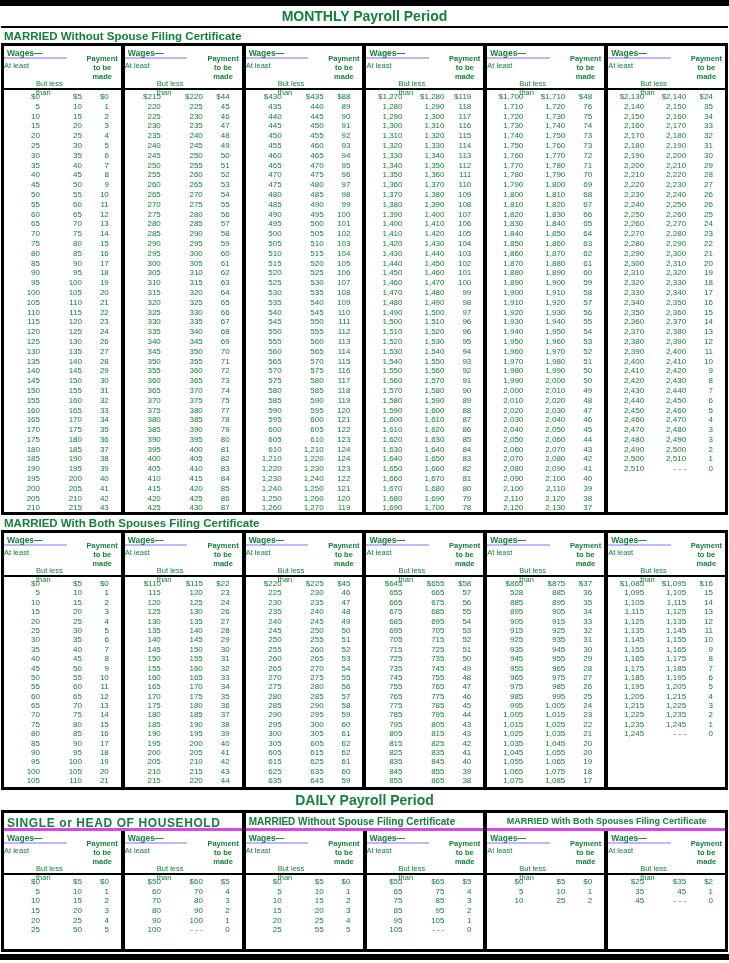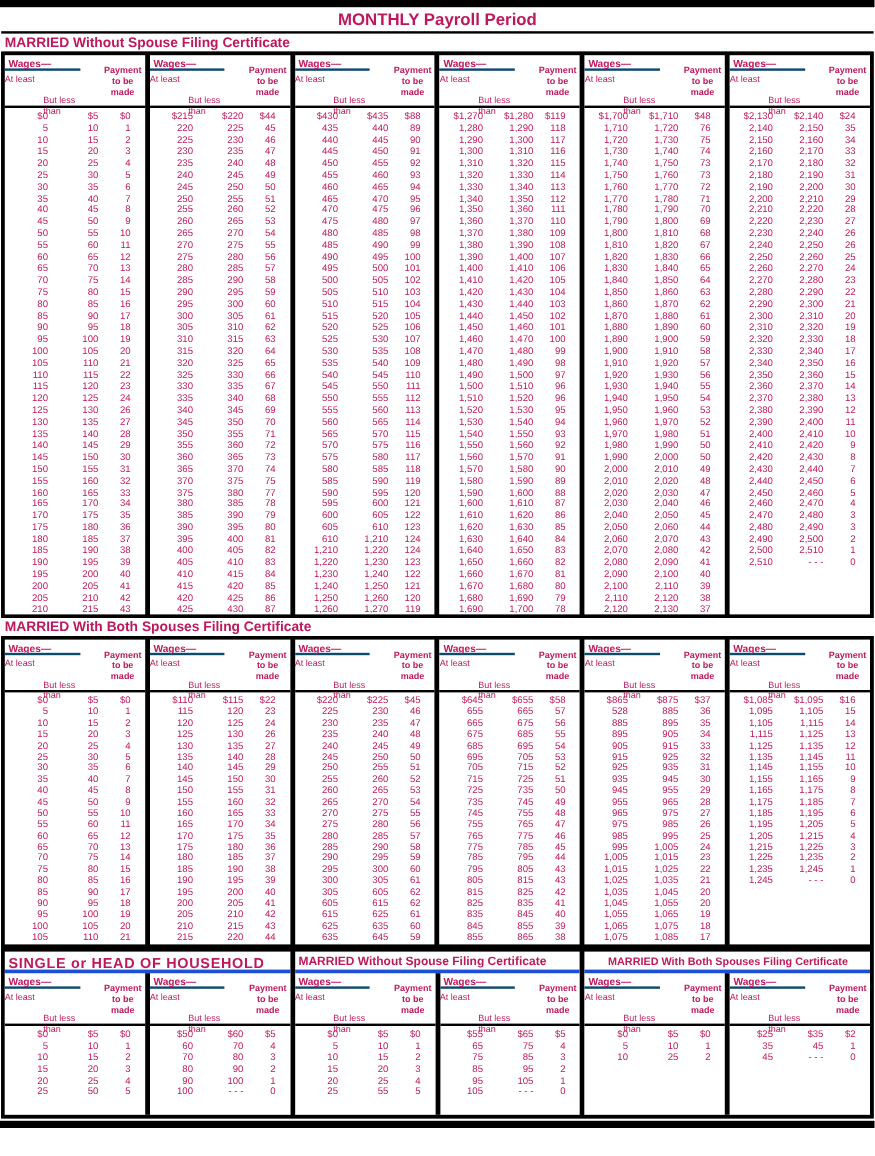--- a/index.html
+++ b/index.html
@@ -1,47 +1,47 @@
 <!DOCTYPE html>
 <html><head>
 <meta charset="utf-8">
 <style>
   html,body{margin:0;padding:0;background:#fff;}
-  .page{width:729px;height:963px;background:#fff;color:#be185d;
+  .page{width:729px;height:963px;background:#fff;color:#15803d;
         font-family:"Liberation Sans","DejaVu Sans",sans-serif;
         box-sizing:border-box;overflow:hidden;position:relative;}
   .topbar{height:6px;background:#000;}
   .botbar{height:6px;background:#000;margin-top:2px;}
   .period-title{font-size:14px;font-weight:bold;text-align:center;
         padding:2px 0;margin:0 1px;}
   .period-title.ruled{border-bottom:2px solid #000;}
   .sec-title{font-size:11.5px;font-weight:bold;padding:2px 0 1px 3px;margin:0 1px;}
   .tablewrap{display:flex;background:#000;border:3px solid #000;gap:4px;margin:0 1px;}
   .colgroup{flex:1 1 0;background:#fff;display:flex;flex-direction:column;min-width:0;}
   .whead{display:flex;border-bottom:2px solid #000;height:44px;box-sizing:border-box;flex:0 0 auto;}
   .wleft{width:72px;display:flex;flex-direction:column;}
   .wages-label{font-size:8.5px;font-weight:bold;padding:2px 0 0 3px;
-        border-bottom:2px solid #0c4a6e;height:13px;box-sizing:border-box;}
+        border-bottom:2px solid #c4b5fd;height:13px;box-sizing:border-box;}
   .wcols{display:flex;flex:1;font-size:7.5px;font-weight:normal;text-align:left;}
   .al{width:32px;padding-top:2px;}
   .bl{flex:1;padding-top:20px;line-height:1.2;}
   .wright{flex:1;font-size:7.5px;font-weight:bold;text-align:center;
         display:flex;align-items:center;justify-content:center;padding:0 3px;line-height:1.2;margin-left:17px;}
   .colbody{padding-top:2px;box-sizing:border-box;}
   .t1 .colbody{height:422px;}
   .t2 .colbody{height:210px;}
   .trow{display:flex;font-size:8px;}
   .t1 .trow{height:9.8px;line-height:9.8px;}
   .t2 .trow{height:9.4px;line-height:9.4px;}
   .c0{width:36px;text-align:right;white-space:nowrap;}
   .c1{width:42px;text-align:right;white-space:nowrap;}
   .c2{flex:1;text-align:right;padding-right:12px;white-space:nowrap;}
   .dailyrow{display:flex;background:#000;border:3px solid #000;gap:4px;margin:0 1px;}
   .daily-sec{flex:1 1 0;background:#fff;display:flex;flex-direction:column;min-width:0;}
-  .dsec-title{font-weight:bold;border-bottom:3px solid #1d4ed8;padding:3px 2px 5px 3px;
+  .dsec-title{font-weight:bold;border-bottom:3px solid #d946ef;padding:3px 2px 5px 3px;
         height:18px;box-sizing:border-box;white-space:nowrap;overflow:hidden;}
   .t-a{font-size:12px;letter-spacing:.6px;}
   .t-b{font-size:10px;}
   .t-c{font-size:9px;text-align:center;}
   .daily-cols{display:flex;flex:1;background:#000;gap:4px;}
   .daily-cols .colgroup{background:#fff;}
   .d .colbody, .daily-cols .colbody{height:74px;}
   .daily-cols .trow{height:9.7px;line-height:9.7px;}
 </style>
 </head>
@@ -2126,20 +2126,21 @@
           </div>
           <div class="trow">
             <span class="c0">1,245</span>
             <span class="c1">- - -</span>
             <span class="c2">0</span>
           </div>
         </div>
       </div>
     </div>
 
+  <div class="period-title">DAILY Payroll Period</div>
 
   <div class="dailyrow">
     <div class="daily-sec">
       <div class="dsec-title t-a">SINGLE or HEAD OF HOUSEHOLD</div>
       <div class="daily-cols d">
           <div class="colgroup">
             <div class="whead">
               <div class="wleft">
                 <div class="wages-label">Wages—</div>
                 <div class="wcols">

